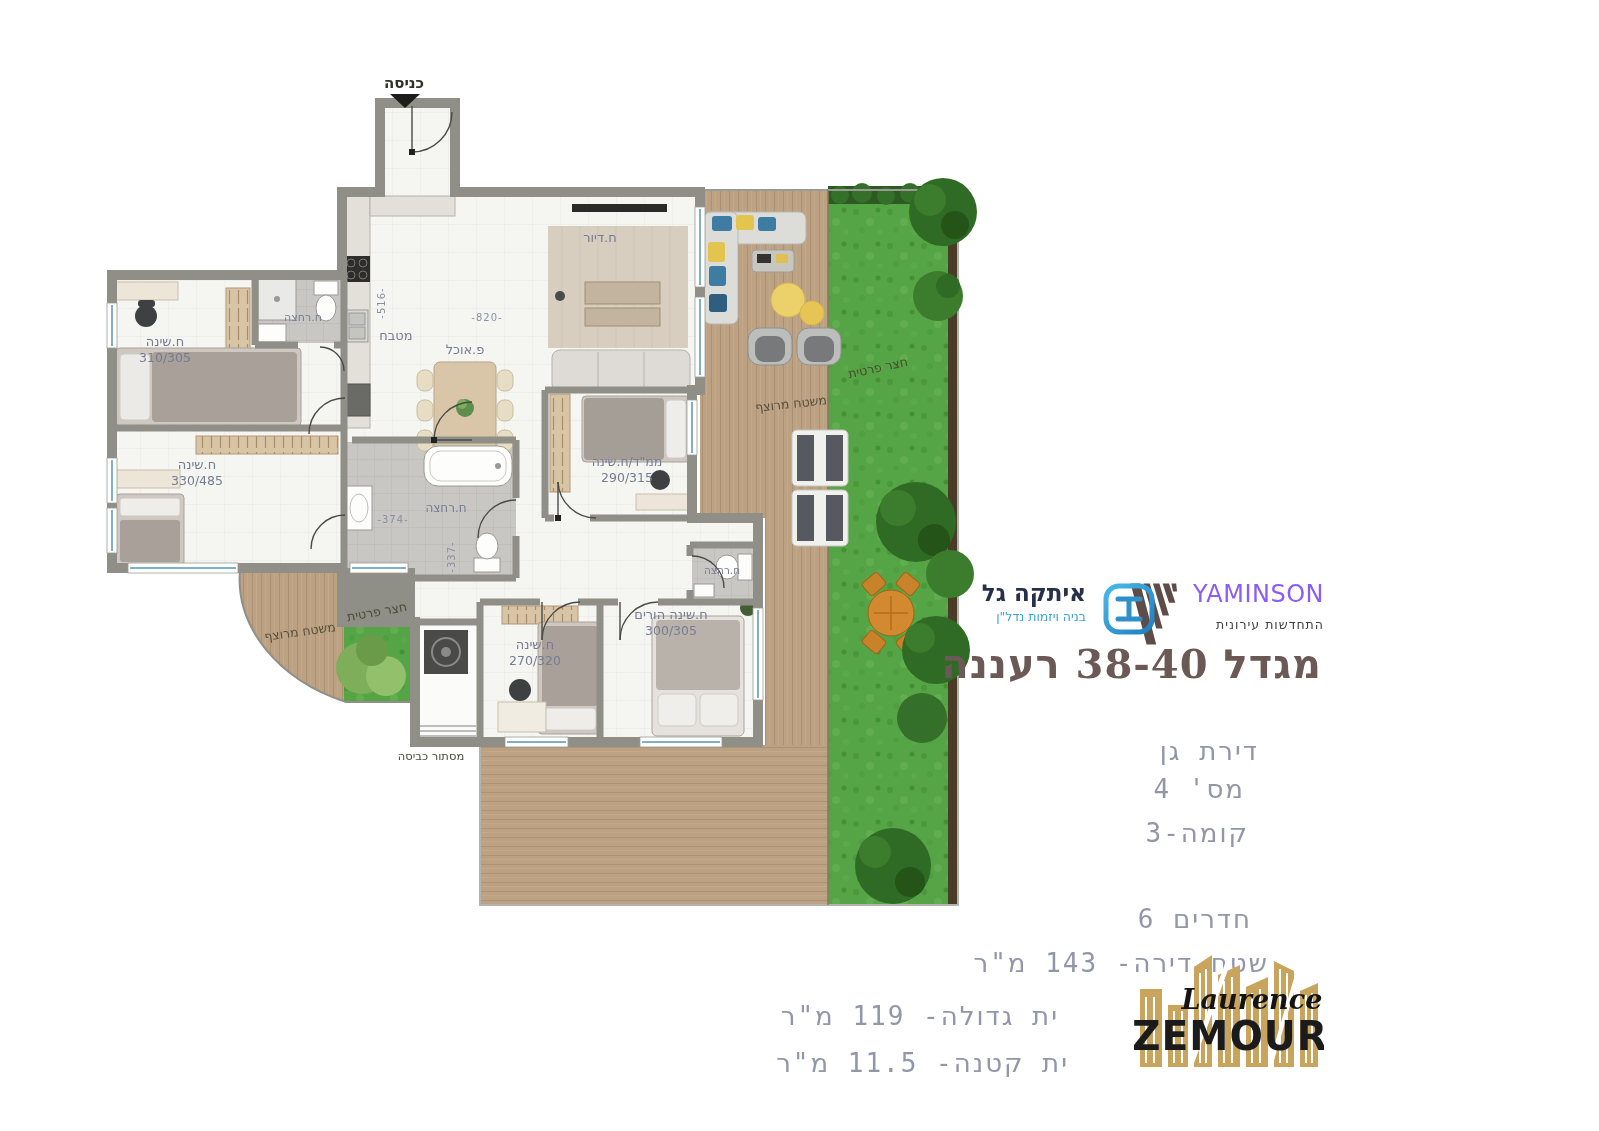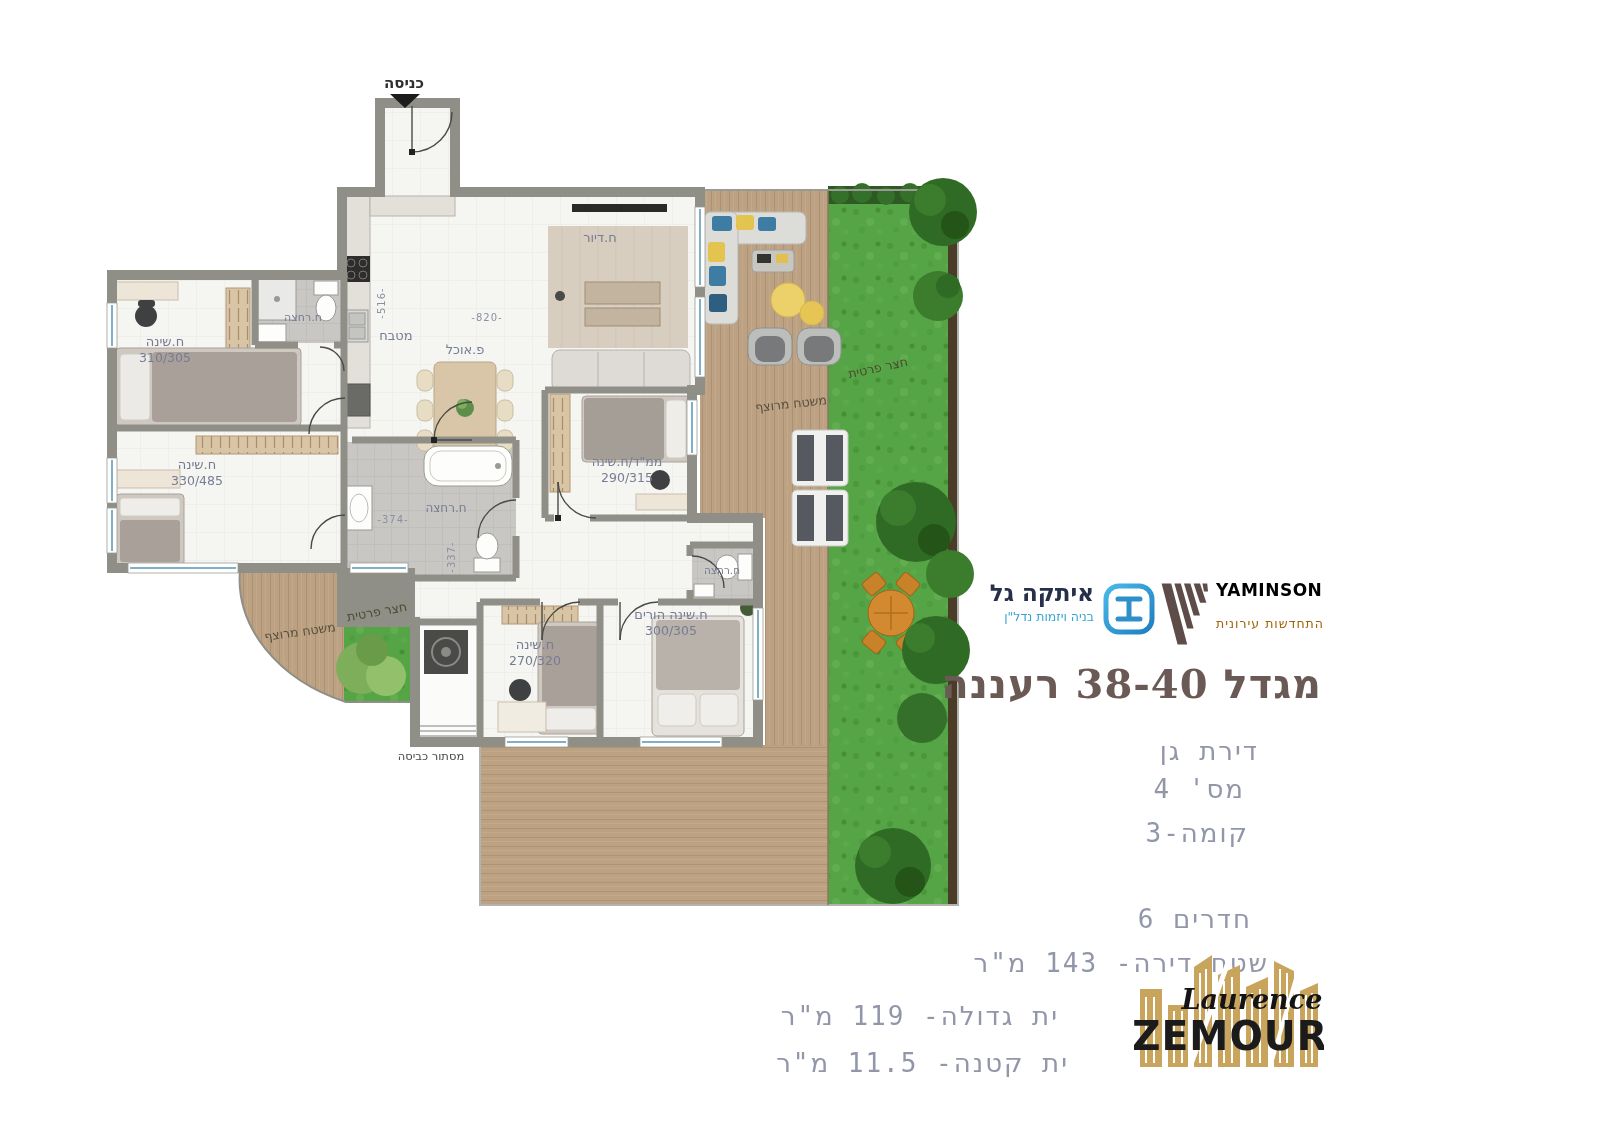--- a/index.html
+++ b/index.html
@@ -5,23 +5,23 @@
   html,body{margin:0;padding:0;background:#fff;}
   .canvas{position:relative;width:1371px;height:1131px;background:#ffffff;overflow:hidden;
           font-family:"DejaVu Sans",sans-serif;}
   .plan-svg{position:absolute;left:0;top:0;}
   .abs{position:absolute;}
   .rtl{direction:rtl;unicode-bidi:plaintext;}
   .title{font-family:"DejaVu Serif","DejaVu Sans",serif;font-weight:bold;font-size:40px;
          color:#6b5955;letter-spacing:1px;white-space:nowrap;}
   .detail-line{font-family:"DejaVu Sans Mono","DejaVu Sans",monospace;font-size:26px;
                color:#9296a9;letter-spacing:2px;white-space:nowrap;}
-  .logo-row{display:flex;align-items:flex-start;gap:8px;}
-  .yam-text{font-weight:bold;font-size:17px;color:#000000;letter-spacing:.5px;line-height:1;}
-  .yam-sub{font-size:12.5px;color:#a16207;margin-top:17px;letter-spacing:1px;}
+  .logo-row{display:flex;align-items:flex-start;gap:16px;}
+  .yam-text{font-weight:normal;font-size:24px;color:#8b5cf6;letter-spacing:.5px;line-height:1;}
+  .yam-sub{font-size:12.5px;color:#404040;margin-top:11px;letter-spacing:1px;}
   .itk-name{font-weight:bold;font-size:23px;color:#27304a;line-height:1;text-align:right;}
   .itk-sub{font-size:12.5px;color:#3aa4d4;margin-top:4px;text-align:right;}
   .zem{width:190px;height:125px;}
 </style>
 </head>
 <body>
 
 <div class="canvas">
 
 <svg class="plan-svg" width="1599" height="1131" viewBox="0 0 1599 1131">
@@ -417,21 +417,21 @@
       <linearGradient id="itkg" x1="0" y1="0" x2="1" y2="1">
         <stop offset="0" stop-color="#49b8e8"></stop>
             <stop offset="1" stop-color="#1f7fc0"></stop>
       </linearGradient>
     </defs>
     <rect x="4" y="4" width="46" height="46" rx="13" fill="none" stroke="url(#itkg)" stroke-width="5"></rect>
     <path d="M16,17 H38 M27,17 V37 M16,37 H38" fill="none" stroke="#2e8fc9" stroke-width="5" stroke-linecap="round"></path>
   </svg>
 </div>
 
-<div class="abs title rtl" style="right:49px;top:660px;">מגדל 38-40 רעננה</div>
+<div class="abs title rtl" style="right:49px;top:640px;">מגדל 38-40 רעננה</div>
 
 <div class="abs detail-line rtl" style="right:112px;top:736px;">דירת גן</div>
 <div class="abs detail-line rtl" style="right:126px;top:774px;">מס' 4</div>
 <div class="abs detail-line rtl" style="right:122px;top:818px;">קומה-3</div>
 <div class="abs detail-line rtl" style="right:119px;top:904px;">חדרים 6</div>
 <div class="abs detail-line rtl" style="right:102px;top:948px;">שטח דירה- 143 מ"ר</div>
 <div class="abs detail-line rtl" style="right:312px;top:1001px;">ית גדולה- 119 מ"ר</div>
 <div class="abs detail-line rtl" style="right:302px;top:1048px;">ית קטנה- 11.5 מ"ר</div>
 
 <div class="abs" style="right:47px;top:947px;">

